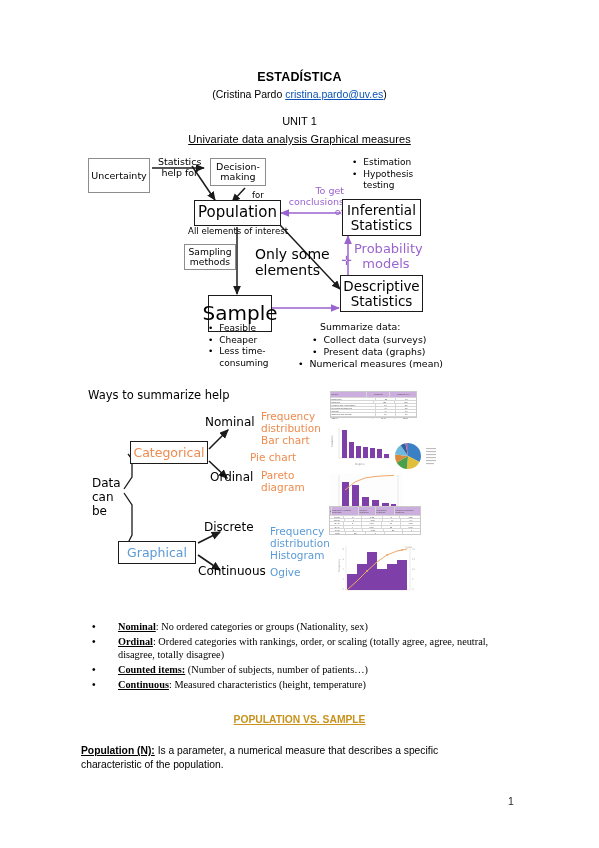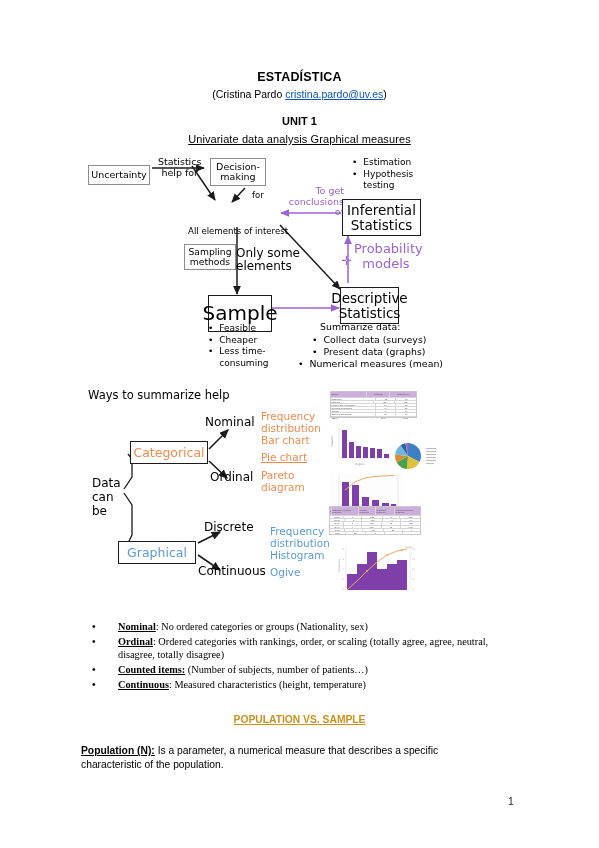--- a/index.html
+++ b/index.html
@@ -31,21 +31,21 @@
     top: 88px;
     font-size: 10.5px;
   }
   #doc-author .mail {
     color: #0a52b5;
     text-decoration: underline;
   }
   #unit-label {
     top: 115px;
     font-size: 11px;
-    font-weight: bold;
+    font-weight: normal;
   }
   #unit-subtitle {
     top: 133px;
     font-size: 11px;
     text-decoration: underline;
     letter-spacing: .1px;
   }
 
   
   .diagram { position: absolute; }
@@ -173,34 +173,35 @@
 
       <path d="M200,70 L260,134" stroke="#1b1b1b" stroke-width="1.5" fill="none" marker-end="url(#ahB)"></path>
 
       <path d="M261,58 L201,58" stroke="#9a63cf" stroke-width="1.5" fill="none" marker-end="url(#ahP)"></path>
 
       <path d="M268,128 L268,81" stroke="#9a63cf" stroke-width="1.5" fill="none" marker-end="url(#ahP)"></path>
 
       <path d="M190,153 L259,153" stroke="#9a63cf" stroke-width="1.5" fill="none" marker-end="url(#ahP)"></path>
     </svg>
 
-    <div class="nodebox thin" style="left:8px; top:10px; width:62px; height:20px; font-size:9.5px;">Uncertainty</div>
+    <div class="nodebox thin" style="left:8px; top:3px; width:62px; height:35px; font-size:9.5px;">Uncertainty</div>
 
     <div class="lbl" style="left:78px; top:2px; font-size:9.5px; text-align:center;">Statistics<br>help for</div>
 
     <div class="nodebox thin" style="left:130px; top:3px; width:56px; height:28px; font-size:9.5px; flex-direction:column;">Decision-<br>making</div>
 
     <div class="lbl" style="left:172px; top:36px; font-size:8.5px;">for</div>
 
+    <div class="nodebox" style="left:114px; top:45px; width:87px; height:26px; font-size:15px;">Population</div>
 
     <div class="lbl" style="left:108px; top:72px; font-size:8.6px;">All elements of interest</div>
 
     <div class="nodebox thin" style="left:104px; top:89px; width:52px; height:26px; font-size:9.2px; flex-direction:column;">Sampling<br>methods</div>
 
-    <div class="lbl" style="left:156px; top:92px; font-size:12px;">Only some<br>elements</div>
+    <div class="lbl" style="left:175px; top:92px; font-size:14px;">Only some<br>elements</div>
 
     <div class="nodebox" style="left:128px; top:140px; width:64px; height:37px; font-size:20px;">Sample</div>
 
     <div class="lbl" style="left:202px; top:31px; font-size:9.5px; text-align:right; width:62px;"><span class="purple">To get<br>conclusions<br>of</span></div>
 
     <div class="nodebox" style="left:262px; top:44px; width:79px; height:37px; font-size:13.5px; flex-direction:column;">Inferential<br>Statistics</div>
 
     <div class="bul" style="left:272px; top:2px; font-size:9px;">
       <div class="row">
           <span class="dot">•</span>
@@ -212,21 +213,21 @@
         </div>
       <div class="row">
           <span class="dot" style="visibility:hidden">•</span>
           <span>testing</span>
         </div>
     </div>
 
     <div class="lbl purple" style="left:274px; top:86px; font-size:13px; line-height:1.18;">Probability<br>&nbsp;&nbsp;models</div>
     <div class="lbl purple" style="left:261px; top:99px; font-size:13px; font-weight:bold;">✛</div>
 
-    <div class="nodebox" style="left:260px; top:132px; width:59px; height:37px; font-size:13.5px; flex-direction:column;">Descriptive<br>Statistics</div>
+    <div class="nodebox" style="left:260px; top:120px; width:83px; height:37px; font-size:13.5px; flex-direction:column;">Descriptive<br>Statistics</div>
 
     <div class="bul" style="left:128px; top:168px; font-size:9px;">
       <div class="row">
           <span class="dot">•</span>
           <span>Feasible</span>
         </div>
       <div class="row">
           <span class="dot">•</span>
           <span>Cheaper</span>
         </div>
@@ -285,21 +286,21 @@
 
     <div class="nodebox" style="left:50px; top:56px; width:78px; height:23px; font-size:12.5px;">
         <span class="orange">Categorical</span>
       </div>
 
     <div class="lbl" style="left:125px; top:31px; font-size:12px;">Nominal</div>
     <div class="lbl" style="left:130px; top:86px; font-size:12px;">Ordinal</div>
 
     <div class="lbl orange" style="left:181px; top:25px; font-size:10.5px; line-height:1.18;">Frequency<br>distribution</div>
     <div class="lbl orange" style="left:181px; top:50px; font-size:10.5px;">Bar chart</div>
-    <div class="lbl orange" style="left:181px; top:67px; font-size:10.5px;text-decoration:underline;">Pie chart</div>
+    <div class="lbl orange" style="left:170px; top:67px; font-size:10.5px;">Pie chart</div>
     <div class="lbl orange" style="left:181px; top:84px; font-size:10.5px; line-height:1.18;">Pareto<br>diagram</div>
 
     <div class="nodebox" style="left:38px; top:156px; width:78px; height:23px; font-size:12.5px;">
         <span class="blue">Graphical</span>
       </div>
 
     <div class="lbl" style="left:124px; top:136px; font-size:12px;">Discrete</div>
     <div class="lbl" style="left:118px; top:180px; font-size:12px;">Continuous</div>
 
     <div class="lbl blue" style="left:190px; top:140px; font-size:10.5px; line-height:1.18;">Frequency<br>distribution</div>

